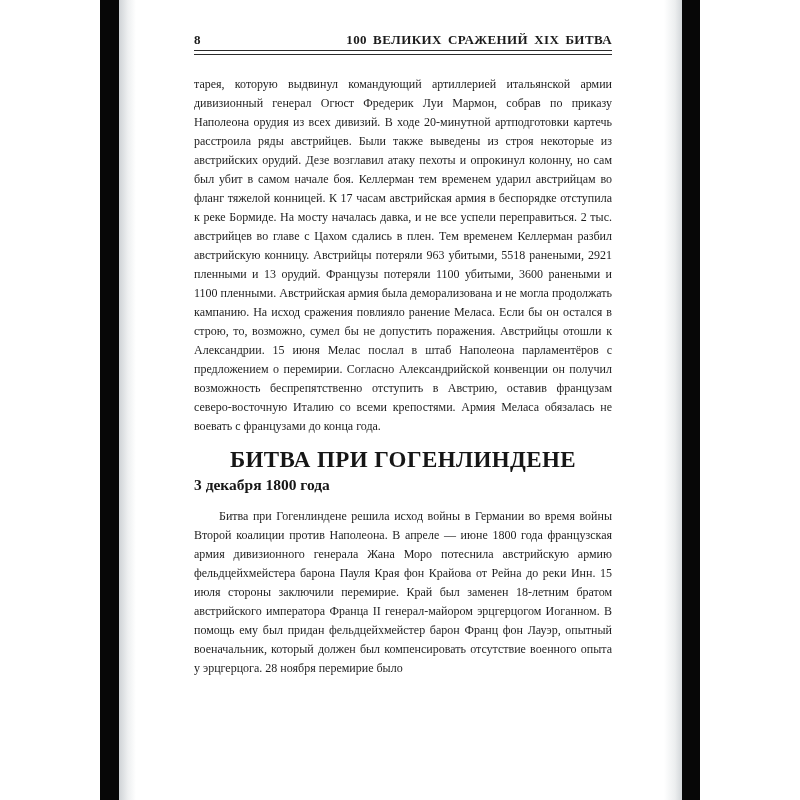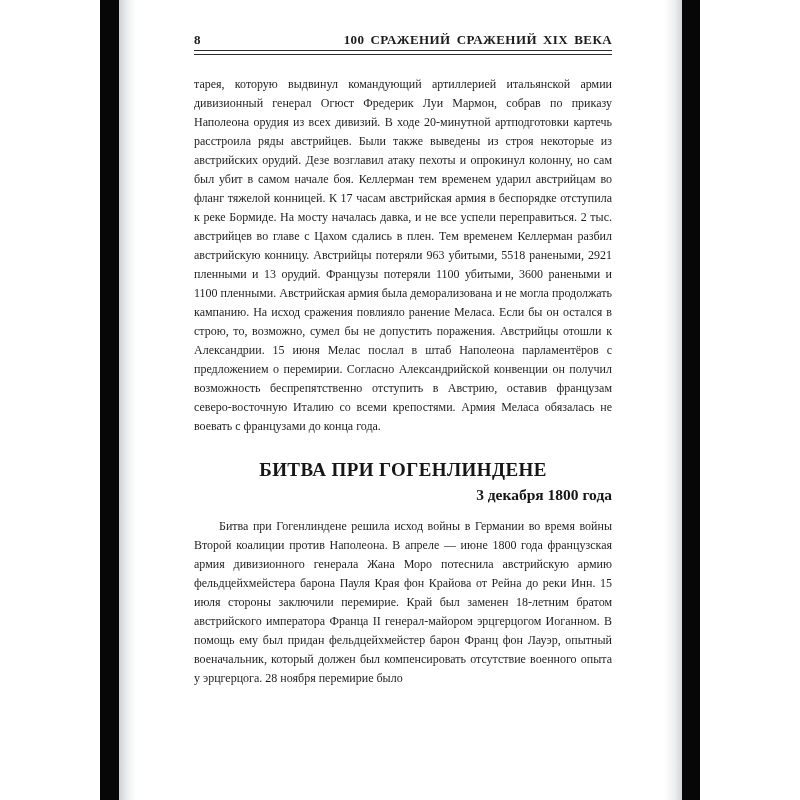--- a/index.html
+++ b/index.html
@@ -69,53 +69,53 @@
     font-size: 12px;
     line-height: 19px;
     text-align: justify;
     margin: 0;
     color: #1e1e1e;
   }
   .body-par.first {
     margin-top: 20px;
   }
   .chapter-heading {
-    font-size: 19px;
+    font-size: 23px;
     line-height: 21px;
     font-weight: bold;
     text-align: center;
     letter-spacing: 0.4px;
-    margin: 23px 0 0 0;
+    margin: 13px 0 0 0;
     color: #161616;
   }
   .chapter-date {
     font-size: 15.5px;
     line-height: 17px;
     font-weight: bold;
-    text-align: right;
+    text-align: left;
     margin: 6px 0 0 0;
     color: #161616;
   }
   .body-par.indented {
     margin-top: 14px;
     text-indent: 25px;
   }
 </style>
 </head>
 <body>
 
 <div class="stage">
   <div class="spine-bar left"></div>
 
   <div class="page">
     <div class="content">
 
       <header class="running-head">
         <span class="pgnum">8</span>
-        <span class="rtitle">100 СРАЖЕНИЙ СРАЖЕНИЙ XIX ВЕКА</span>
+        <span class="rtitle">100 ВЕЛИКИХ СРАЖЕНИЙ XIX БИТВА</span>
       </header>
 
       <div class="double-rule"></div>
 
       <p class="body-par first">тарея, которую выдвинул командующий артиллерией итальянской армии дивизионный генерал Огюст Фредерик Луи Мармон, собрав по приказу Наполеона орудия из всех дивизий. В ходе 20-минутной артподготовки картечь расстроила ряды австрийцев. Были также выведены из строя некоторые из австрийских орудий. Дезе возглавил атаку пехоты и опрокинул колонну, но сам был убит в самом начале боя. Келлерман тем временем ударил австрийцам во фланг тяжелой конницей. К 17 часам австрийская армия в беспорядке отступила к реке Бормиде. На мосту началась давка, и не все успели переправиться. 2 тыс. австрийцев во главе с Цахом сдались в плен. Тем временем Келлерман разбил австрийскую конницу. Австрийцы потеряли 963 убитыми, 5518 ранеными, 2921 пленными и 13 орудий. Французы потеряли 1100 убитыми, 3600 ранеными и 1100 пленными. Австрийская армия была деморализована и не могла продолжать кампанию. На исход сражения повлияло ранение Меласа. Если бы он остался в строю, то, возможно, сумел бы не допустить поражения. Австрийцы отошли к Александрии. 15 июня Мелас послал в штаб Наполеона парламентёров с предложением о перемирии. Согласно Александрийской конвенции он получил возможность беспрепятственно отступить в Австрию, оставив французам северо-восточную Италию со всеми крепостями. Армия Меласа обязалась не воевать с французами до конца года.</p>
 
       <h1 class="chapter-heading">БИТВА ПРИ ГОГЕНЛИНДЕНЕ</h1>
 
       <h2 class="chapter-date">3 декабря 1800 года</h2>
 

